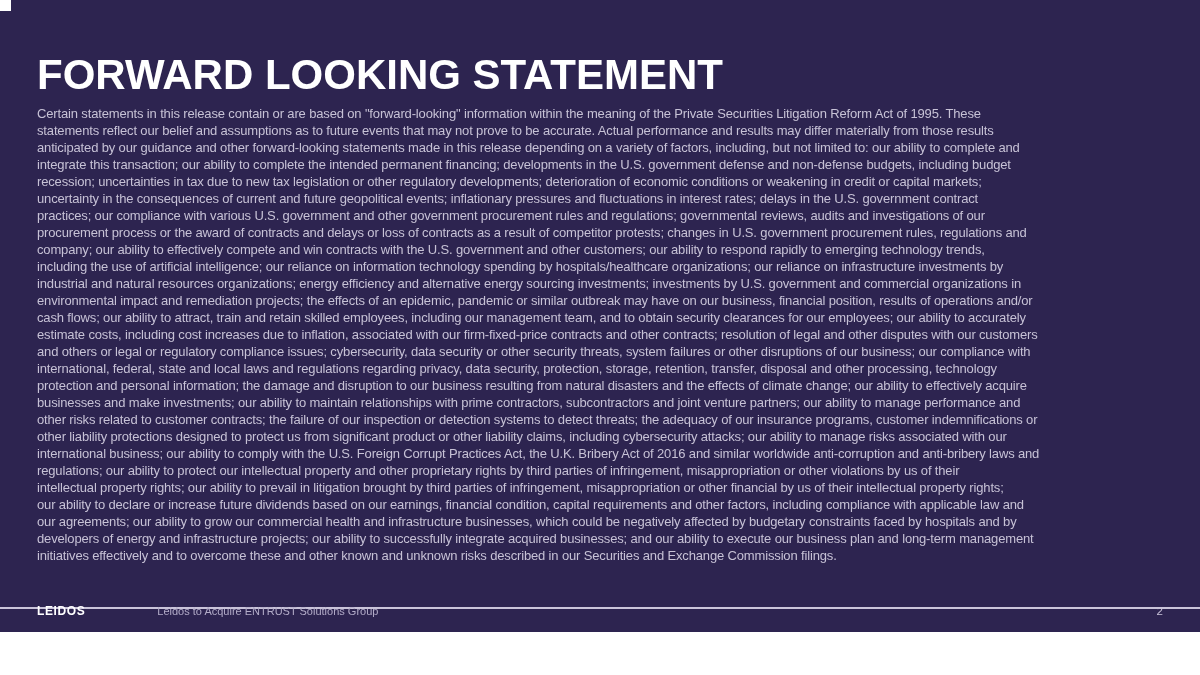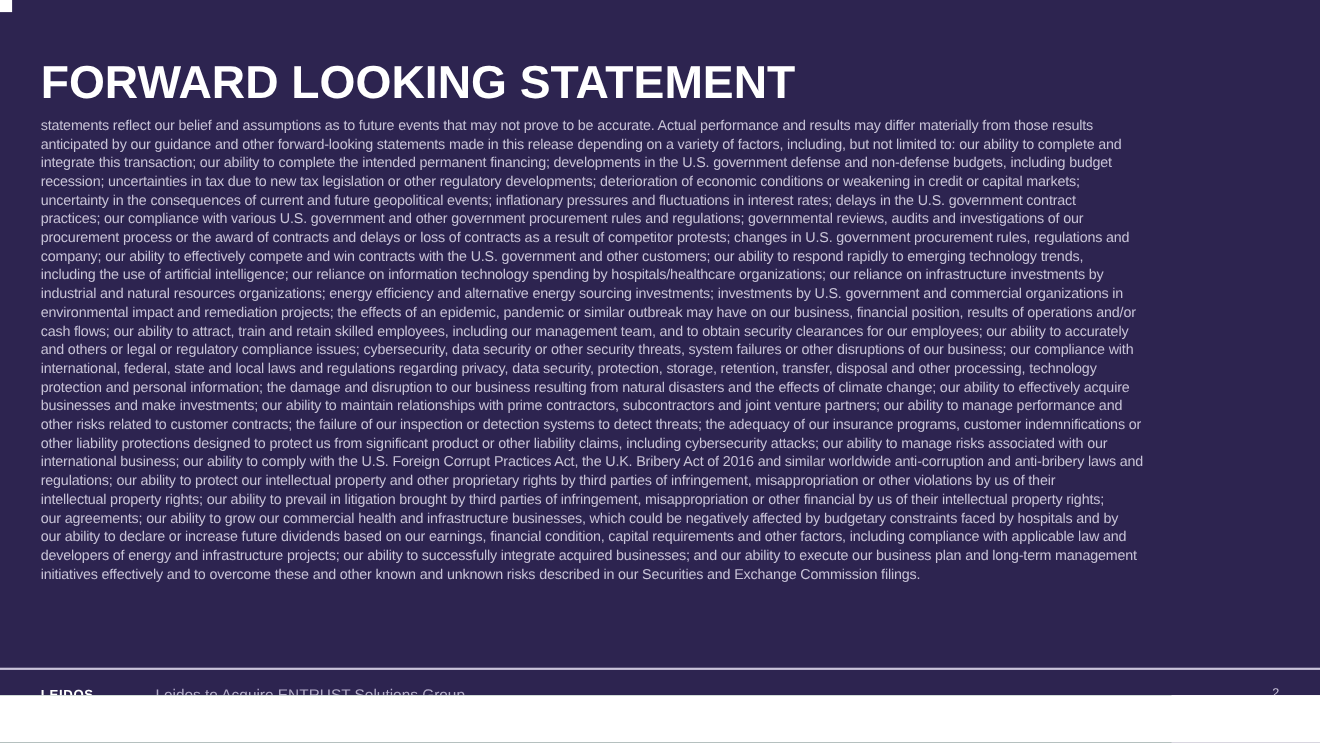--- a/index.html
+++ b/index.html
@@ -3,21 +3,21 @@
 <meta charset="utf-8">
 <style>
   * { margin: 0; padding: 0; box-sizing: border-box; }
   html, body { width: 1200px; height: 675px; background: #ffffff; overflow: hidden; }
   body { font-family: "Liberation Sans", sans-serif; }
 
   .canvas {
     position: relative;
     width: 1065px;
     height: 675px;
-    background: #14532d;
+    background: #86efac;
   }
 
   .slide {
     position: absolute;
     left: 0; top: 0;
     width: 1200px;
     height: 632px;
     background: var(--background, #2d2450);
     overflow: hidden;
   }
@@ -61,37 +61,37 @@
   .footer-divider {
     position: absolute;
     left: 0; top: 607px;
     width: 1200px;
     height: 2px;
     background: var(--divider, #cac4da);
   }
 
   .footer {
     position: absolute;
-    left: 0; top: 619px;
+    left: 0; top: 599px;
     width: 1200px;
     height: 23px;
     display: flex;
     align-items: center;
   }
   .footer .brand {
     margin-left: 37px;
     color: var(--title, #ffffff);
     font-size: 12px;
     font-weight: bold;
     letter-spacing: 0.6px;
   }
   .footer .deck-title {
-    margin-left: 56px;
+    margin-left: 72px;
     color: var(--footer_text, #b3acc8);
-    font-size: 14px;
+    font-size: 11px;
   }
   .footer .page-number {
     margin-left: auto;
     margin-right: 37px;
     color: var(--divider, #cac4da);
     font-size: 11.5px;
   }
 
   .bottom-margin {
     position: absolute;
@@ -104,43 +104,45 @@
 </head>
 <body>
 
 <div class="canvas">
 
   <div class="slide">
 
     <h1 class="slide-title">FORWARD LOOKING STATEMENT</h1>
 
     <div class="body-text">
+        <div class="line">Certain statements in this release contain or are based on "forward-looking" information within the meaning of the Private Securities Litigation Reform Act of 1995. These</div>
         <div class="line">statements reflect our belief and assumptions as to future events that may not prove to be accurate. Actual performance and results may differ materially from those results</div>
         <div class="line">anticipated by our guidance and other forward-looking statements made in this release depending on a variety of factors, including, but not limited to: our ability to complete and</div>
         <div class="line">integrate this transaction; our ability to complete the intended permanent financing; developments in the U.S. government defense and non-defense budgets, including budget</div>
         <div class="line">recession; uncertainties in tax due to new tax legislation or other regulatory developments; deterioration of economic conditions or weakening in credit or capital markets;</div>
         <div class="line">uncertainty in the consequences of current and future geopolitical events; inflationary pressures and fluctuations in interest rates; delays in the U.S. government contract</div>
         <div class="line">practices; our compliance with various U.S. government and other government procurement rules and regulations; governmental reviews, audits and investigations of our</div>
         <div class="line">procurement process or the award of contracts and delays or loss of contracts as a result of competitor protests; changes in U.S. government procurement rules, regulations and</div>
         <div class="line">company; our ability to effectively compete and win contracts with the U.S. government and other customers; our ability to respond rapidly to emerging technology trends,</div>
         <div class="line">including the use of artificial intelligence; our reliance on information technology spending by hospitals/healthcare organizations; our reliance on infrastructure investments by</div>
         <div class="line">industrial and natural resources organizations; energy efficiency and alternative energy sourcing investments; investments by U.S. government and commercial organizations in</div>
         <div class="line">environmental impact and remediation projects; the effects of an epidemic, pandemic or similar outbreak may have on our business, financial position, results of operations and/or</div>
         <div class="line">cash flows; our ability to attract, train and retain skilled employees, including our management team, and to obtain security clearances for our employees; our ability to accurately</div>
+        <div class="line">estimate costs, including cost increases due to inflation, associated with our firm-fixed-price contracts and other contracts; resolution of legal and other disputes with our customers</div>
         <div class="line">and others or legal or regulatory compliance issues; cybersecurity, data security or other security threats, system failures or other disruptions of our business; our compliance with</div>
         <div class="line">international, federal, state and local laws and regulations regarding privacy, data security, protection, storage, retention, transfer, disposal and other processing, technology</div>
         <div class="line">protection and personal information; the damage and disruption to our business resulting from natural disasters and the effects of climate change; our ability to effectively acquire</div>
         <div class="line">businesses and make investments; our ability to maintain relationships with prime contractors, subcontractors and joint venture partners; our ability to manage performance and</div>
         <div class="line">other risks related to customer contracts; the failure of our inspection or detection systems to detect threats; the adequacy of our insurance programs, customer indemnifications or</div>
         <div class="line">other liability protections designed to protect us from significant product or other liability claims, including cybersecurity attacks; our ability to manage risks associated with our</div>
         <div class="line">international business; our ability to comply with the U.S. Foreign Corrupt Practices Act, the U.K. Bribery Act of 2016 and similar worldwide anti-corruption and anti-bribery laws and</div>
         <div class="line">regulations; our ability to protect our intellectual property and other proprietary rights by third parties of infringement, misappropriation or other violations by us of their</div>
         <div class="line">intellectual property rights; our ability to prevail in litigation brought by third parties of infringement, misappropriation or other financial by us of their intellectual property rights;</div>
+        <div class="line">our ability to declare or increase future dividends based on our earnings, financial condition, capital requirements and other factors, including compliance with applicable law and</div>
         <div class="line">our agreements; our ability to grow our commercial health and infrastructure businesses, which could be negatively affected by budgetary constraints faced by hospitals and by</div>
-        <div class="line">our ability to declare or increase future dividends based on our earnings, financial condition, capital requirements and other factors, including compliance with applicable law and</div>
         <div class="line">developers of energy and infrastructure projects; our ability to successfully integrate acquired businesses; and our ability to execute our business plan and long-term management</div>
         <div class="line">initiatives effectively and to overcome these and other known and unknown risks described in our Securities and Exchange Commission filings.</div>
       </div>
 
     <div class="footer-divider"></div>
 
     <div class="footer">
       <span class="brand">LEIDOS</span>
       <span class="deck-title">Leidos to Acquire ENTRUST Solutions Group</span>
       <span class="page-number">2</span>

